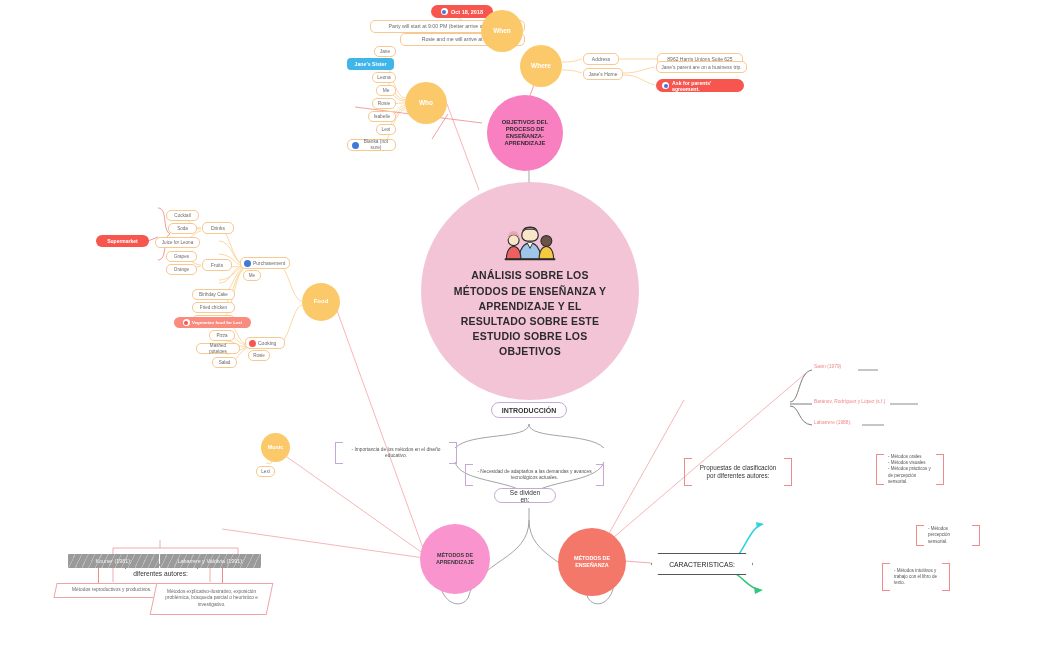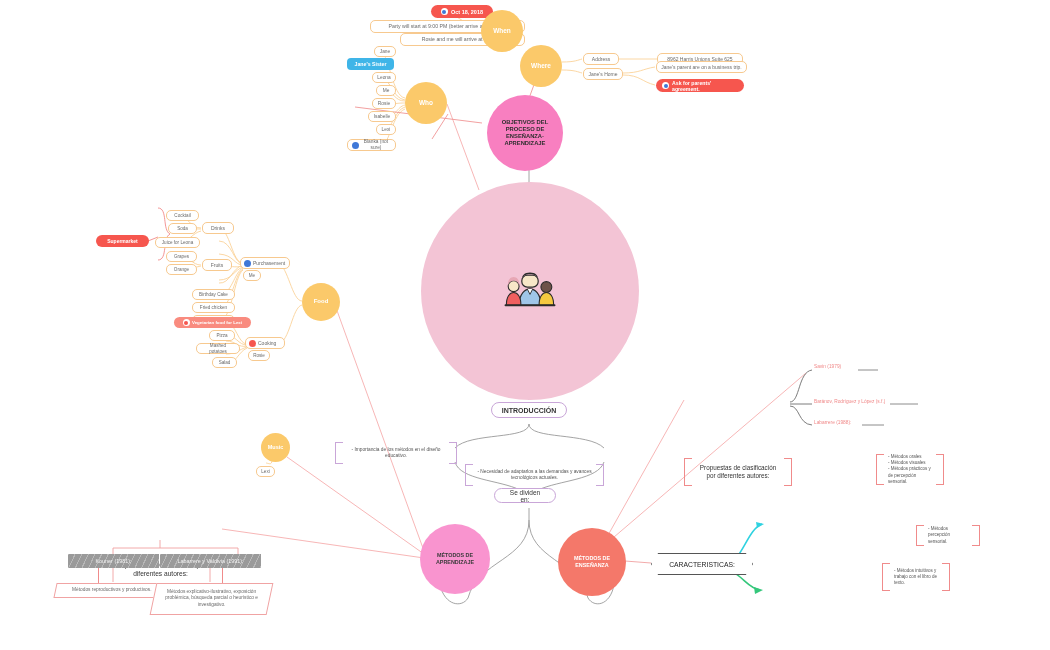--- a/index.html
+++ b/index.html
@@ -274,20 +274,21 @@
         <path d="M21,13 C21,5 39,5 39,13 C39,8 36,5 30,5 C24,5 21,8 21,13Z" fill="#2b2b2b"></path>
         <path d="M18,41 C18,28 25,23 30,23 C35,23 42,28 42,41Z" fill="#9fc6e8" stroke="#2b2b2b" stroke-width="1.3"></path>
         <path d="M27,23 L30,29 L33,23" fill="#fff" stroke="#2b2b2b" stroke-width="1"></path>
         <circle cx="12" cy="20" r="6" fill="#f7e7c8" stroke="#2b2b2b" stroke-width="1.2"></circle>
         <path d="M6,20 C6,12 18,12 18,20 C19,14 16,10 12,10 C8,10 5,14 6,20Z" fill="#e7a7b5"></path>
         <path d="M4,41 C4,31 8,27 12,27 C16,27 20,31 20,41Z" fill="#ef5f5f" stroke="#2b2b2b" stroke-width="1.2"></path>
         <circle cx="48" cy="21" r="6" fill="#6d5248" stroke="#2b2b2b" stroke-width="1.2"></circle>
         <path d="M40,41 C40,31 44,27 48,27 C52,27 56,31 56,41Z" fill="#f5c940" stroke="#2b2b2b" stroke-width="1.2"></path>
         <rect x="2" y="40" width="56" height="2" rx="1" fill="#2b2b2b"></rect>
       </svg>
+      <div class="ctr-txt">ANÁLISIS SOBRE LOS MÉTODOS DE ENSEÑANZA Y APRENDIZAJE Y EL RESULTADO SOBRE ESTE ESTUDIO SOBRE LOS OBJETIVOS</div>
     </div>
   </div>
 
   <div class="node circle circ-orange" style="left:302px;top:283px;width:38px;height:38px;font-size:6px;">
     <span>Food</span>
   </div>
   <div class="node pillred" style="left:96px;top:235px;width:53px;height:12px;font-size:5px;">
     <span>Supermarket</span>
   </div>
   <div class="node rbox" style="left:166px;top:210px;width:33px;height:11px;font-size:4.6px;">

